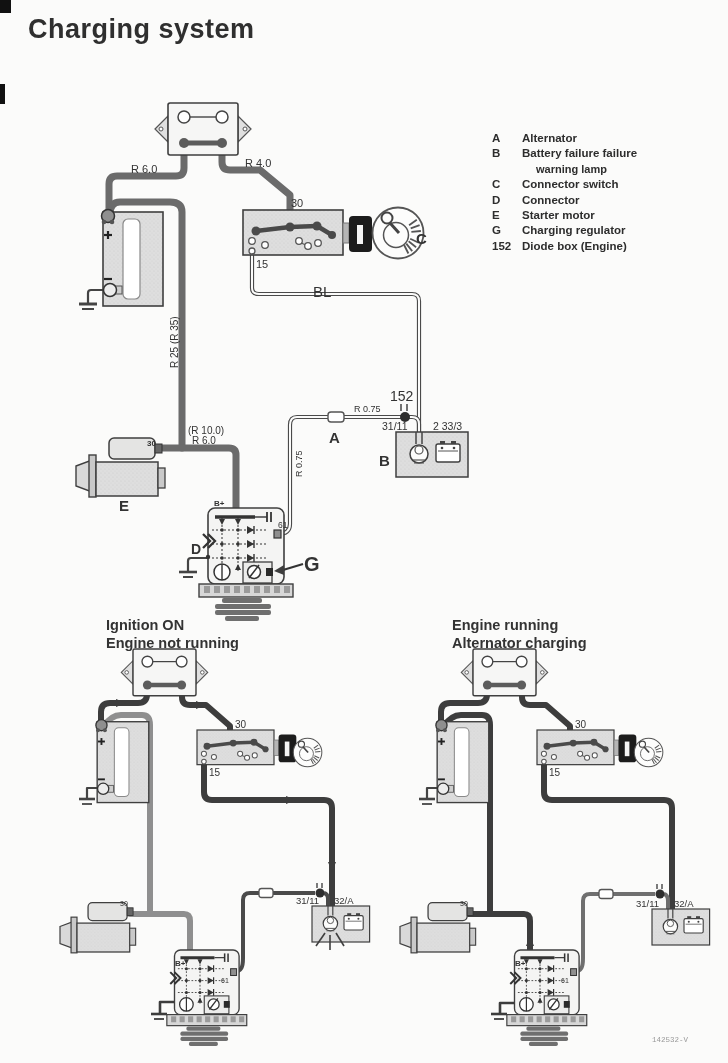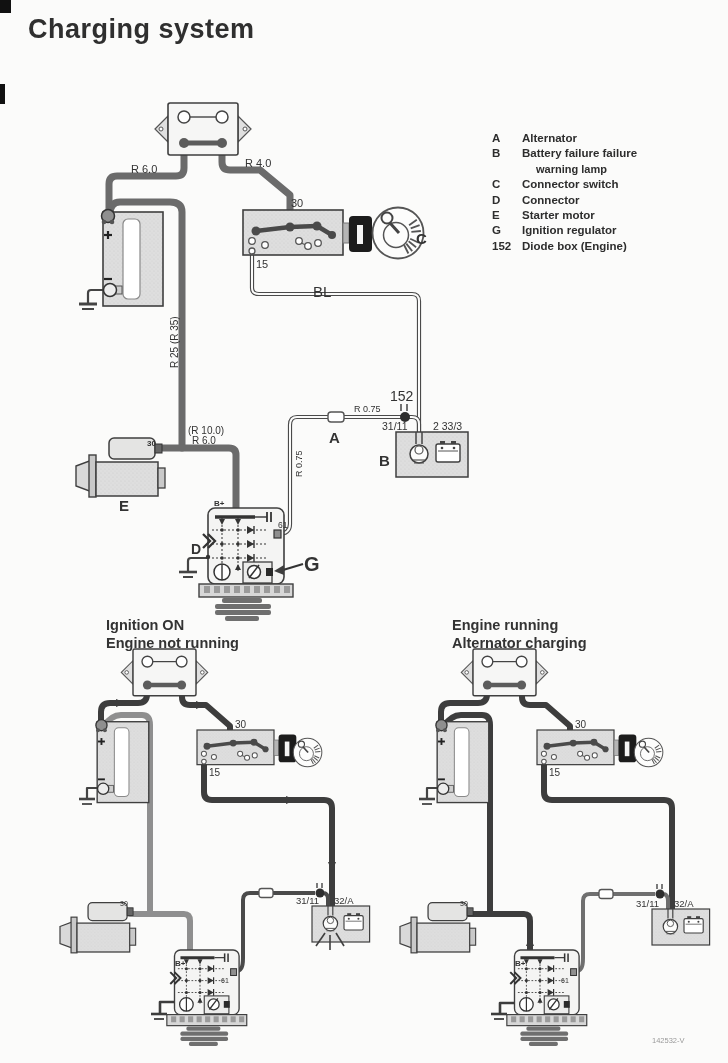--- a/index.html
+++ b/index.html
@@ -5,21 +5,21 @@
   html,body{margin:0;padding:0;background:#e8e8e8;}
   #page{position:relative;width:728px;height:1063px;background:#fbfbfa;overflow:hidden;
         font-family:"Liberation Sans", sans-serif;}
   #page-title{position:absolute;left:28px;top:14px;font-size:27px;font-weight:bold;
         color:#2f2f2f;letter-spacing:.5px;}
   #legend{position:absolute;left:492px;top:131px;color:#2d2d2d;}
   .leg-row{display:flex;line-height:15.4px;font-size:11.5px;font-weight:bold;}
   .leg-key{width:30px;flex:0 0 30px;}
   .leg-lbl{white-space:nowrap;}
   .leg-sub{margin-left:44px;line-height:15.4px;font-size:11px;font-weight:bold;}
-  #doc-num{position:absolute;left:652px;top:1036px;font-size:7.5px;color:#9a9a9a;}
+  #doc-num{position:absolute;left:652px;top:1036px;font-size:7.5px;color:#9a9a9a;font-family:Liberation Mono, monospace;}
   .artifact{position:absolute;background:#111;}
   svg{position:absolute;left:0;top:0;}
   svg text{fill:#333;}
   .t11{font-size:11px}.t10{font-size:10px}.t95{font-size:9.5px}.t9{font-size:9px}
   .t85{font-size:8.5px}.t8{font-size:8px;font-weight:bold}.t7{font-size:7px}
   .tb15{font-size:15px;font-weight:bold}.tb14{font-size:14px;font-weight:bold}
   .tb145{font-size:14.5px;font-weight:bold}.tb20{font-size:20px;font-weight:bold}
   .thick-main{stroke:#6b6b6b;stroke-width:7;fill:none;stroke-linejoin:round;stroke-linecap:round;}
   .thick-dark{stroke:#3d3d3d;stroke-width:6;fill:none;stroke-linejoin:round;stroke-linecap:round;}
   .thick-gray{stroke:#8f8f8f;stroke-width:6;fill:none;stroke-linejoin:round;stroke-linecap:round;}
@@ -362,21 +362,21 @@
     <div class="leg-row">
       <span class="leg-key">D</span>
       <span class="leg-lbl">Connector</span>
     </div>
     <div class="leg-row">
       <span class="leg-key">E</span>
       <span class="leg-lbl">Starter motor</span>
     </div>
     <div class="leg-row">
       <span class="leg-key">G</span>
-      <span class="leg-lbl">Ignition regulator</span>
+      <span class="leg-lbl">Charging regulator</span>
     </div>
     <div class="leg-row">
       <span class="leg-key">152</span>
       <span class="leg-lbl">Diode box (Engine)</span>
     </div>
   </div>
 
   <div id="doc-num">142532-V</div>
 
   <div class="artifact" style="left:0;top:0;width:11px;height:13px;"></div>

